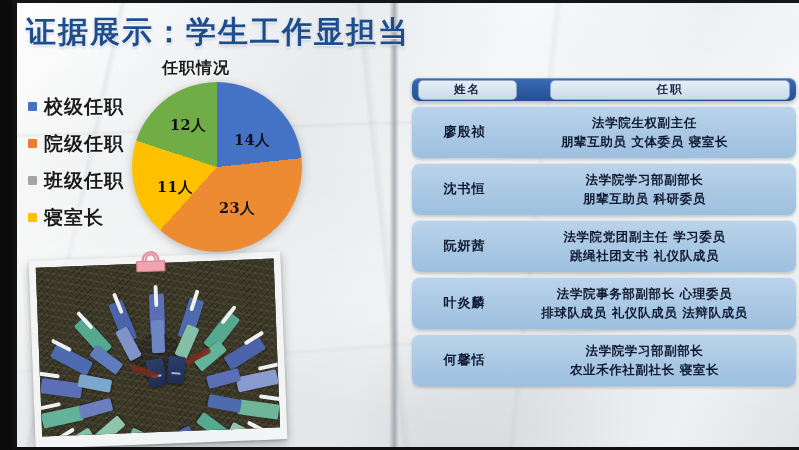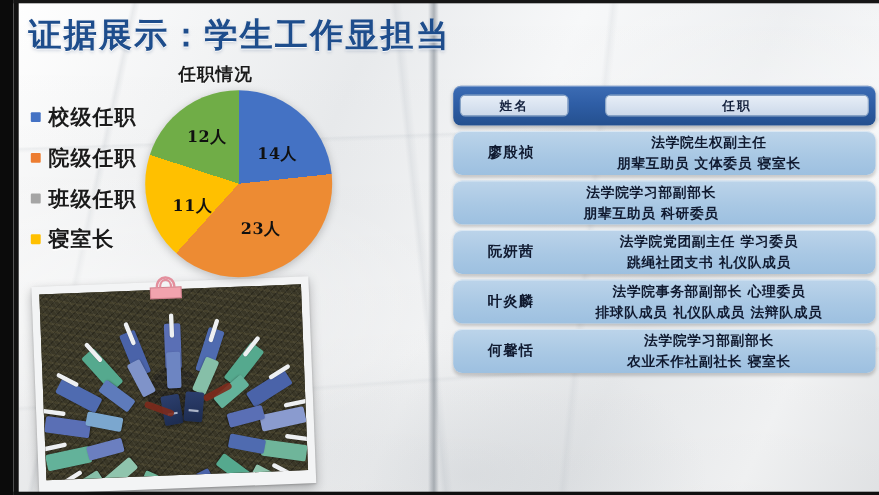--- a/index.html
+++ b/index.html
@@ -107,38 +107,38 @@
           background:linear-gradient(170deg,#2c3f6e,#1d2c50); box-shadow:0 1px 3px rgba(0,0,0,.5);}
   .pass::after{ content:""; position:absolute; left:4px; top:16px; width:9px; height:2px; background:rgba(230,235,245,.7);}
   .ribbon { position:absolute; width:28px; height:6px; background:#7d2a1c; border-radius:3px; transform-origin:0 50%; opacity:.9;}
   #clip {
     position:absolute; left:103px; top:-11px; width:38px; height:28px; z-index:30;
   }
 
   
   #table { position:absolute; left:400px; top:78px; width:384px; z-index:20; }
   .t-head {
-    display:flex; align-items:center; height:36px; margin-bottom:5px;
+    display:flex; align-items:center; height:23px; margin-bottom:5px;
     border-radius:7px;
     background:linear-gradient(180deg,#3c6cb4 0%,#2f5ea6 45%,#24508f 100%);
     box-shadow:0 2px 4px rgba(0,0,0,.28), inset 0 1px 0 rgba(255,255,255,.3);
     padding:0 6px;
   }
   .th {
     height:20px; border-radius:5px; display:flex; align-items:center; justify-content:center;
     background:linear-gradient(180deg,#e7eef7,#ccd9ea);
     border:1px solid #90a9c8;
     font-family:"DejaVu Serif","Liberation Serif",serif;
     font-weight:700; font-size:11.5px; color:#14213d; letter-spacing:2px;
   }
   .th-name { width:99px; margin-right:33px; }
   .th-role { flex:1; }
 
   .t-row {
-    display:flex; align-items:center; height:40px; margin-bottom:5px; border-radius:8px;
+    display:flex; align-items:center; height:52px; margin-bottom:5px; border-radius:8px;
     background:linear-gradient(180deg,#bcd4ea 0%,#a9c8e4 55%,#9dc0e0 100%);
     box-shadow:0 2px 3px rgba(0,0,0,.18), inset 0 1px 0 rgba(255,255,255,.45);
   }
   .t-row:last-child { margin-bottom:0; }
   .cell-name {
     width:105px; text-align:center; flex:0 0 auto;
     font-family:"DejaVu Serif","Liberation Serif",serif;
     font-weight:700; font-size:13px; color:#101a30; letter-spacing:1px;
   }
   .cell-role {
@@ -252,20 +252,21 @@
     </div>
     <div id="rows">
         <div class="t-row">
           <div class="cell-name">廖殷祯</div>
           <div class="cell-role">
             <span>法学院生权副主任</span>
             <span>朋辈互助员 文体委员 寝室长</span>
           </div>
         </div>
         <div class="t-row">
+          <div class="cell-name">沈书恒</div>
           <div class="cell-role">
             <span>法学院学习部副部长</span>
             <span>朋辈互助员 科研委员</span>
           </div>
         </div>
         <div class="t-row">
           <div class="cell-name">阮妍茜</div>
           <div class="cell-role">
             <span>法学院党团副主任 学习委员</span>
             <span>跳绳社团支书 礼仪队成员</span>

